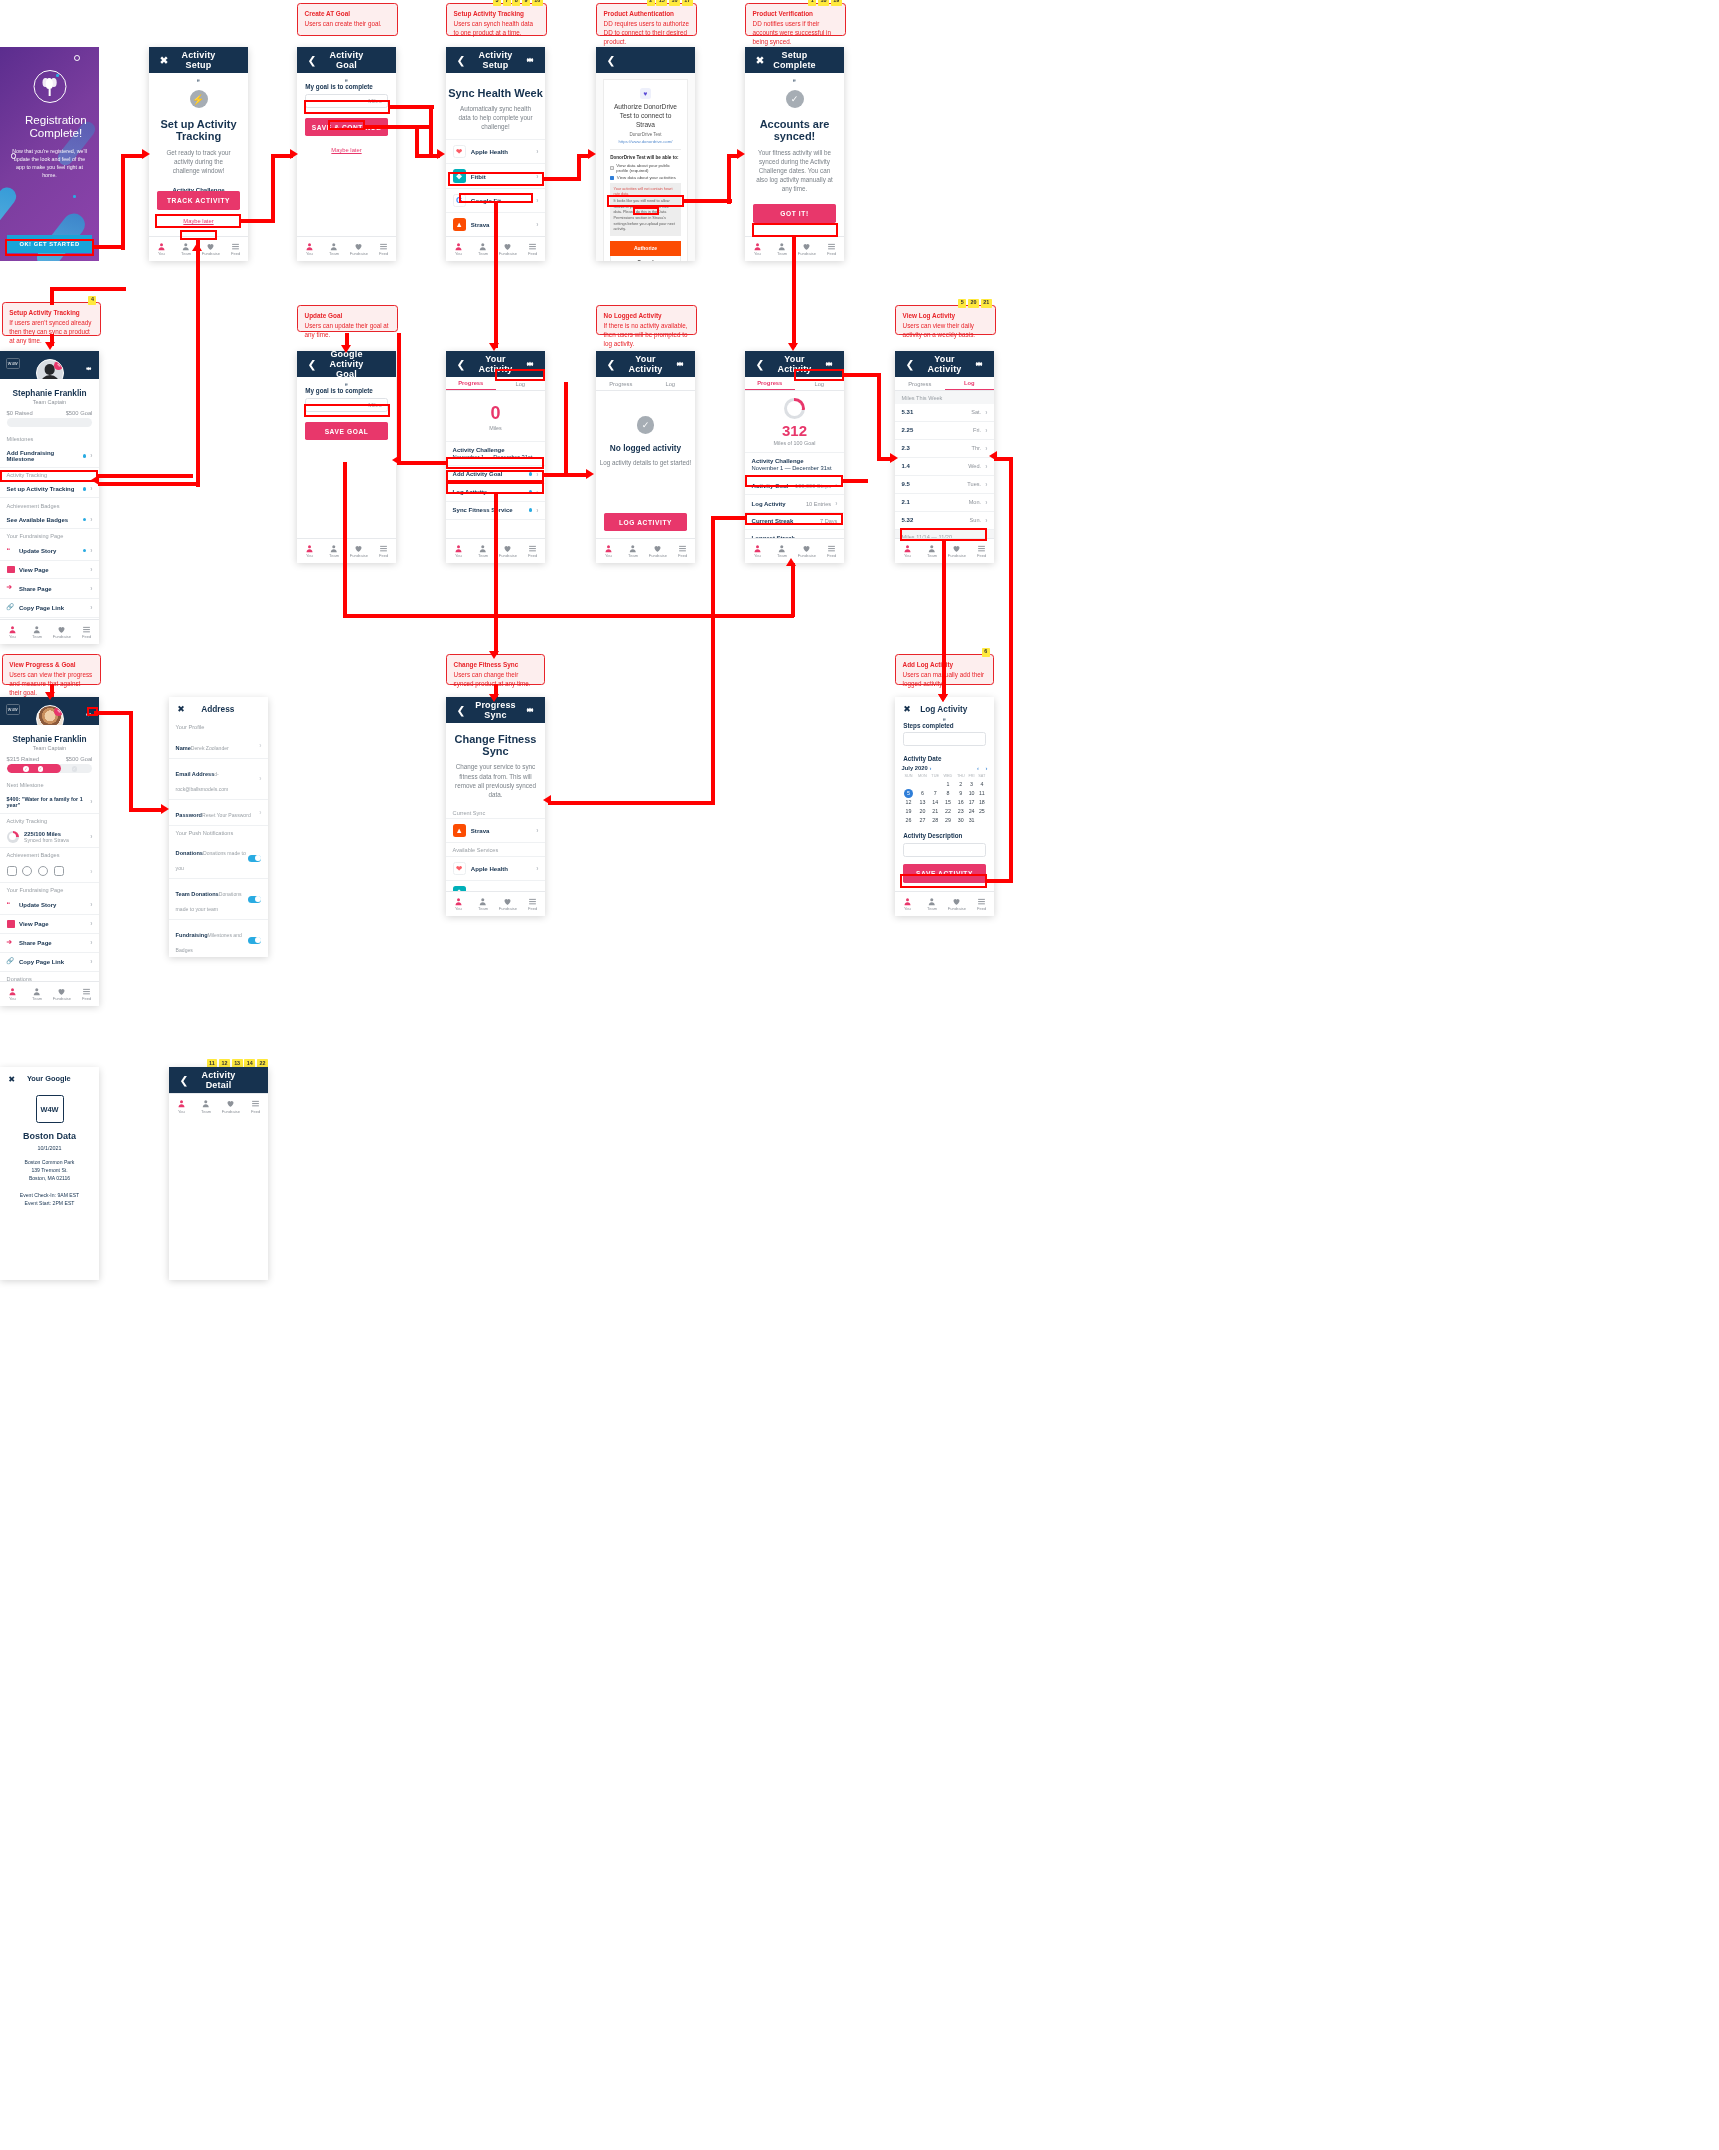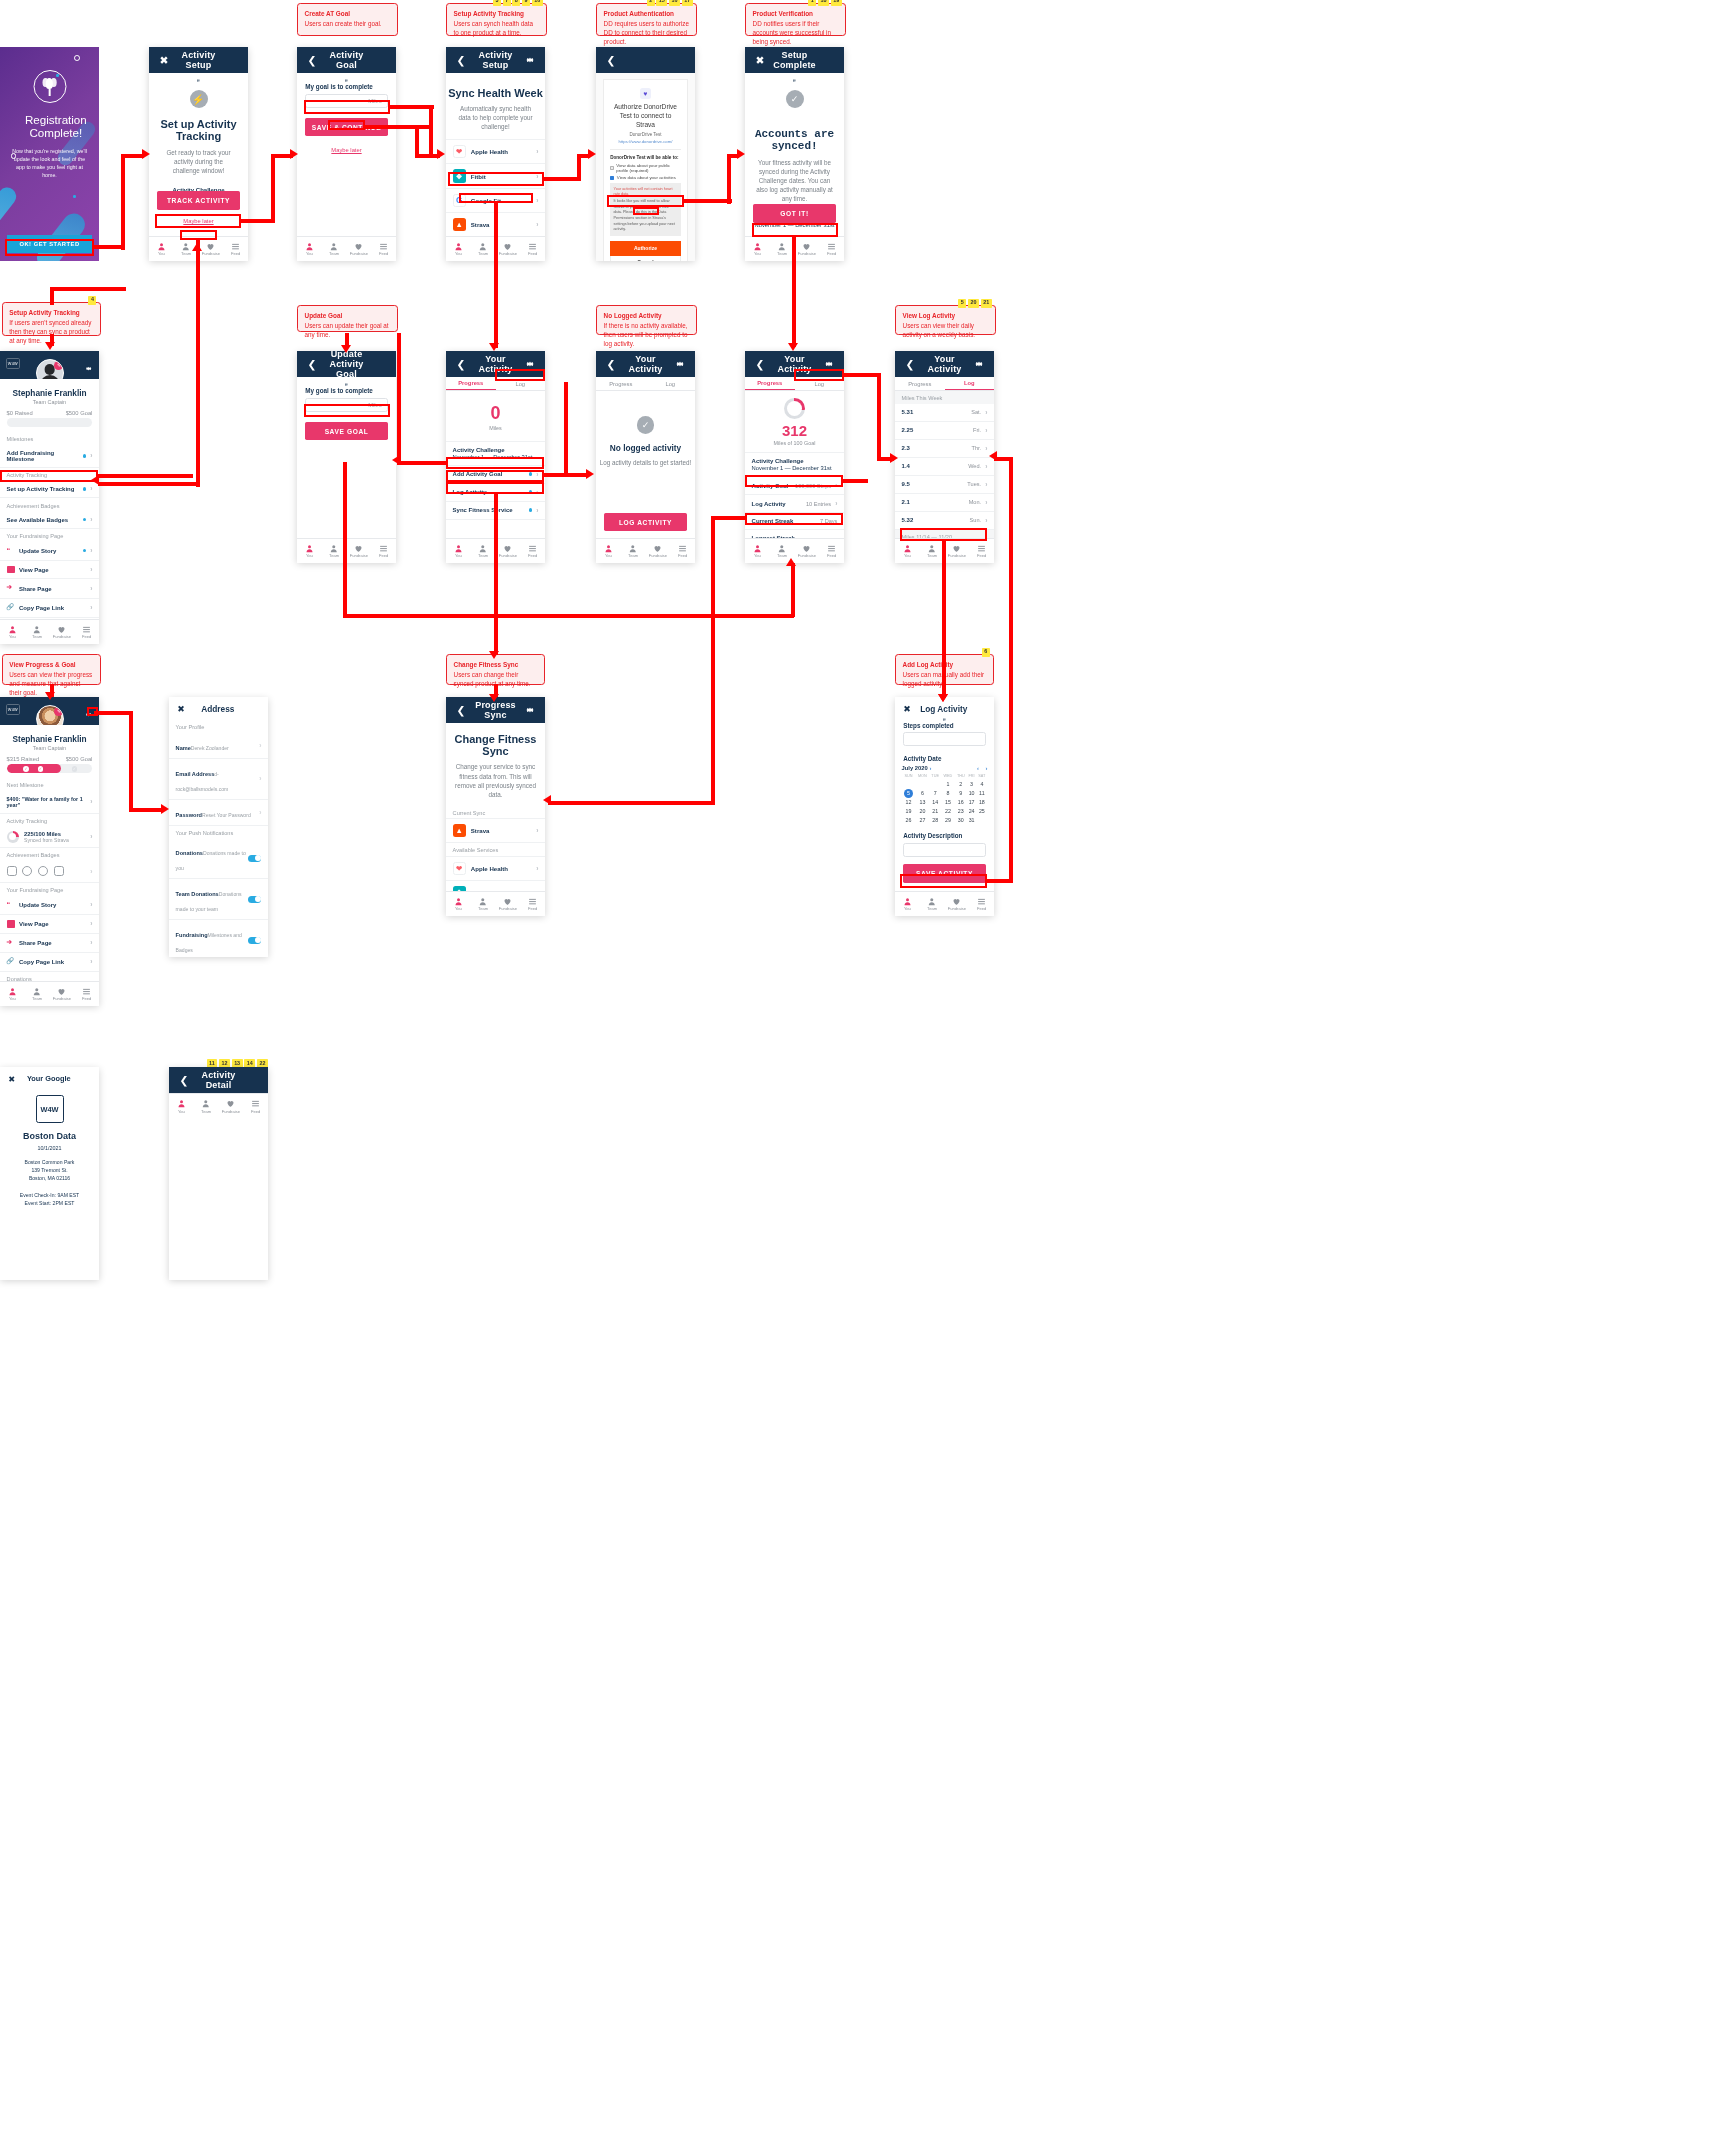--- a/index.html
+++ b/index.html
@@ -507,21 +507,21 @@
 
   <div class="phone" style="left:745px;top:47px;width:99px;height:214px;">
     <div class="navbar">
       <span class="nb-left">✖</span>
       <span class="title">Setup Complete</span>
       <span class="nb-right"></span>
     </div>
     <div class="screen-body">
       <div class="ecaret" style="margin-top:4.1px;">e</div>
       <div style="width:18px;height:18px;border-radius:50%;background:#a6adb4;margin:6.6px auto 0;display:flex;align-items:center;justify-content:center;color:#fff;font-size:9px;">✓</div>
-      <div class="hdg" style="margin-top:20px;font-family:Liberation Mono, monospace;">Accounts are synced!</div>
+      <div class="hdg" style="margin-top:10px;">Accounts are synced!</div>
       <div class="sub" style="margin:5.8px 7.4px 0;">Your fitness activity will be synced during the Activity Challenge dates. You can also log activity manually at any time.</div>
       <div style="margin-top:10.7px;text-align:center;">
         <div style="font-size:6px;font-weight:bold;color:#16324f;">Activity Challenge</div>
         <div style="font-size:5.8px;color:#16324f;margin-top:1.7px;">November 1 — December 31st</div>
       </div>
       <div class="btn-primary" style="position:absolute;left:8.3px;right:8.3px;bottom:13.2px;">GOT IT!</div>
     </div>
     <div class="tabbar">
       <div class="tab">
           <svg class="ti" viewBox="0 0 24 24">
@@ -677,21 +677,21 @@
           </svg>
           <span class="tl">Feed</span>
         </div>
     </div>
   </div>
   <div class="hl" style="left:0;top:470px;width:98px;height:12.4px;"></div>
 
   <div class="phone" style="left:297px;top:351px;width:99px;height:212px;">
     <div class="navbar">
       <span class="nb-left">❮</span>
-      <span class="title">Update Activity Goal</span>
+      <span class="title">Google Activity Goal</span>
       <span class="nb-right"></span>
     </div>
     <div class="screen-body" style="padding:3.3px 8.3px 0;">
       <div class="ecaret">e</div>
       <div class="flabel">My goal is to complete</div>
       <div class="field" style="margin-top:4.1px;">
           <span>Miles</span>
         </div>
       <div class="btn-primary" style="margin-top:10px;">SAVE GOAL</div>
     </div>

